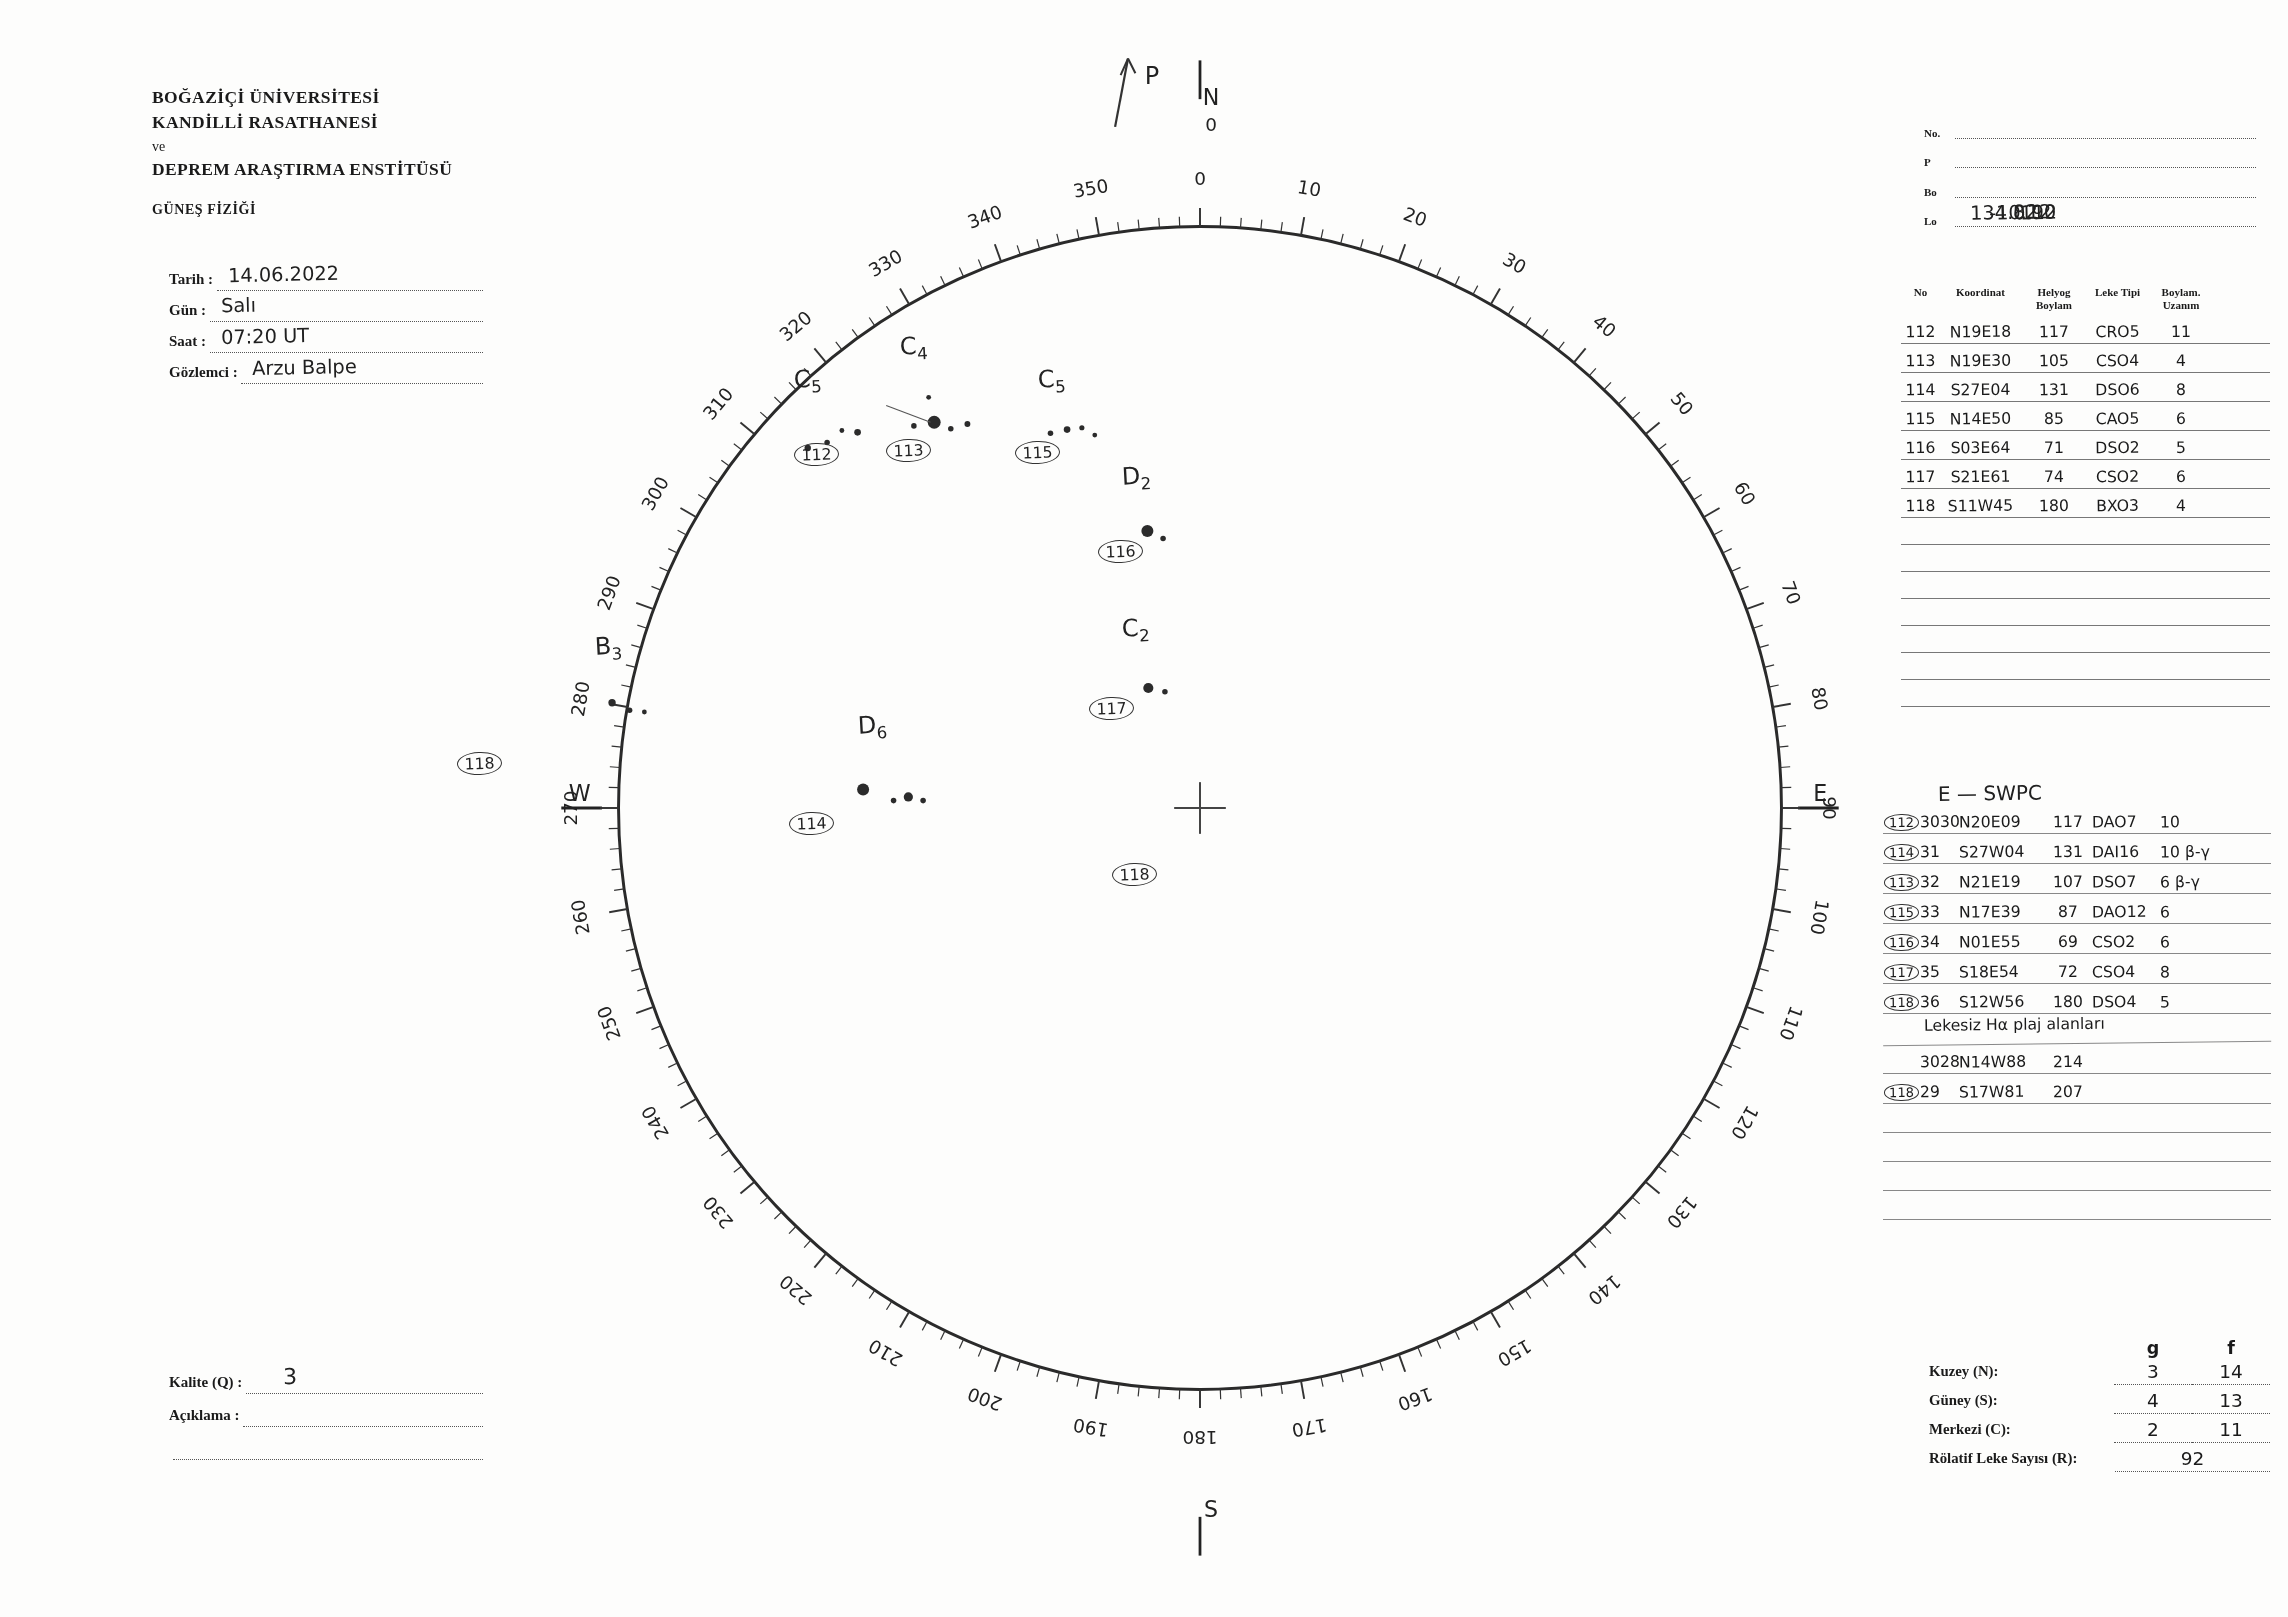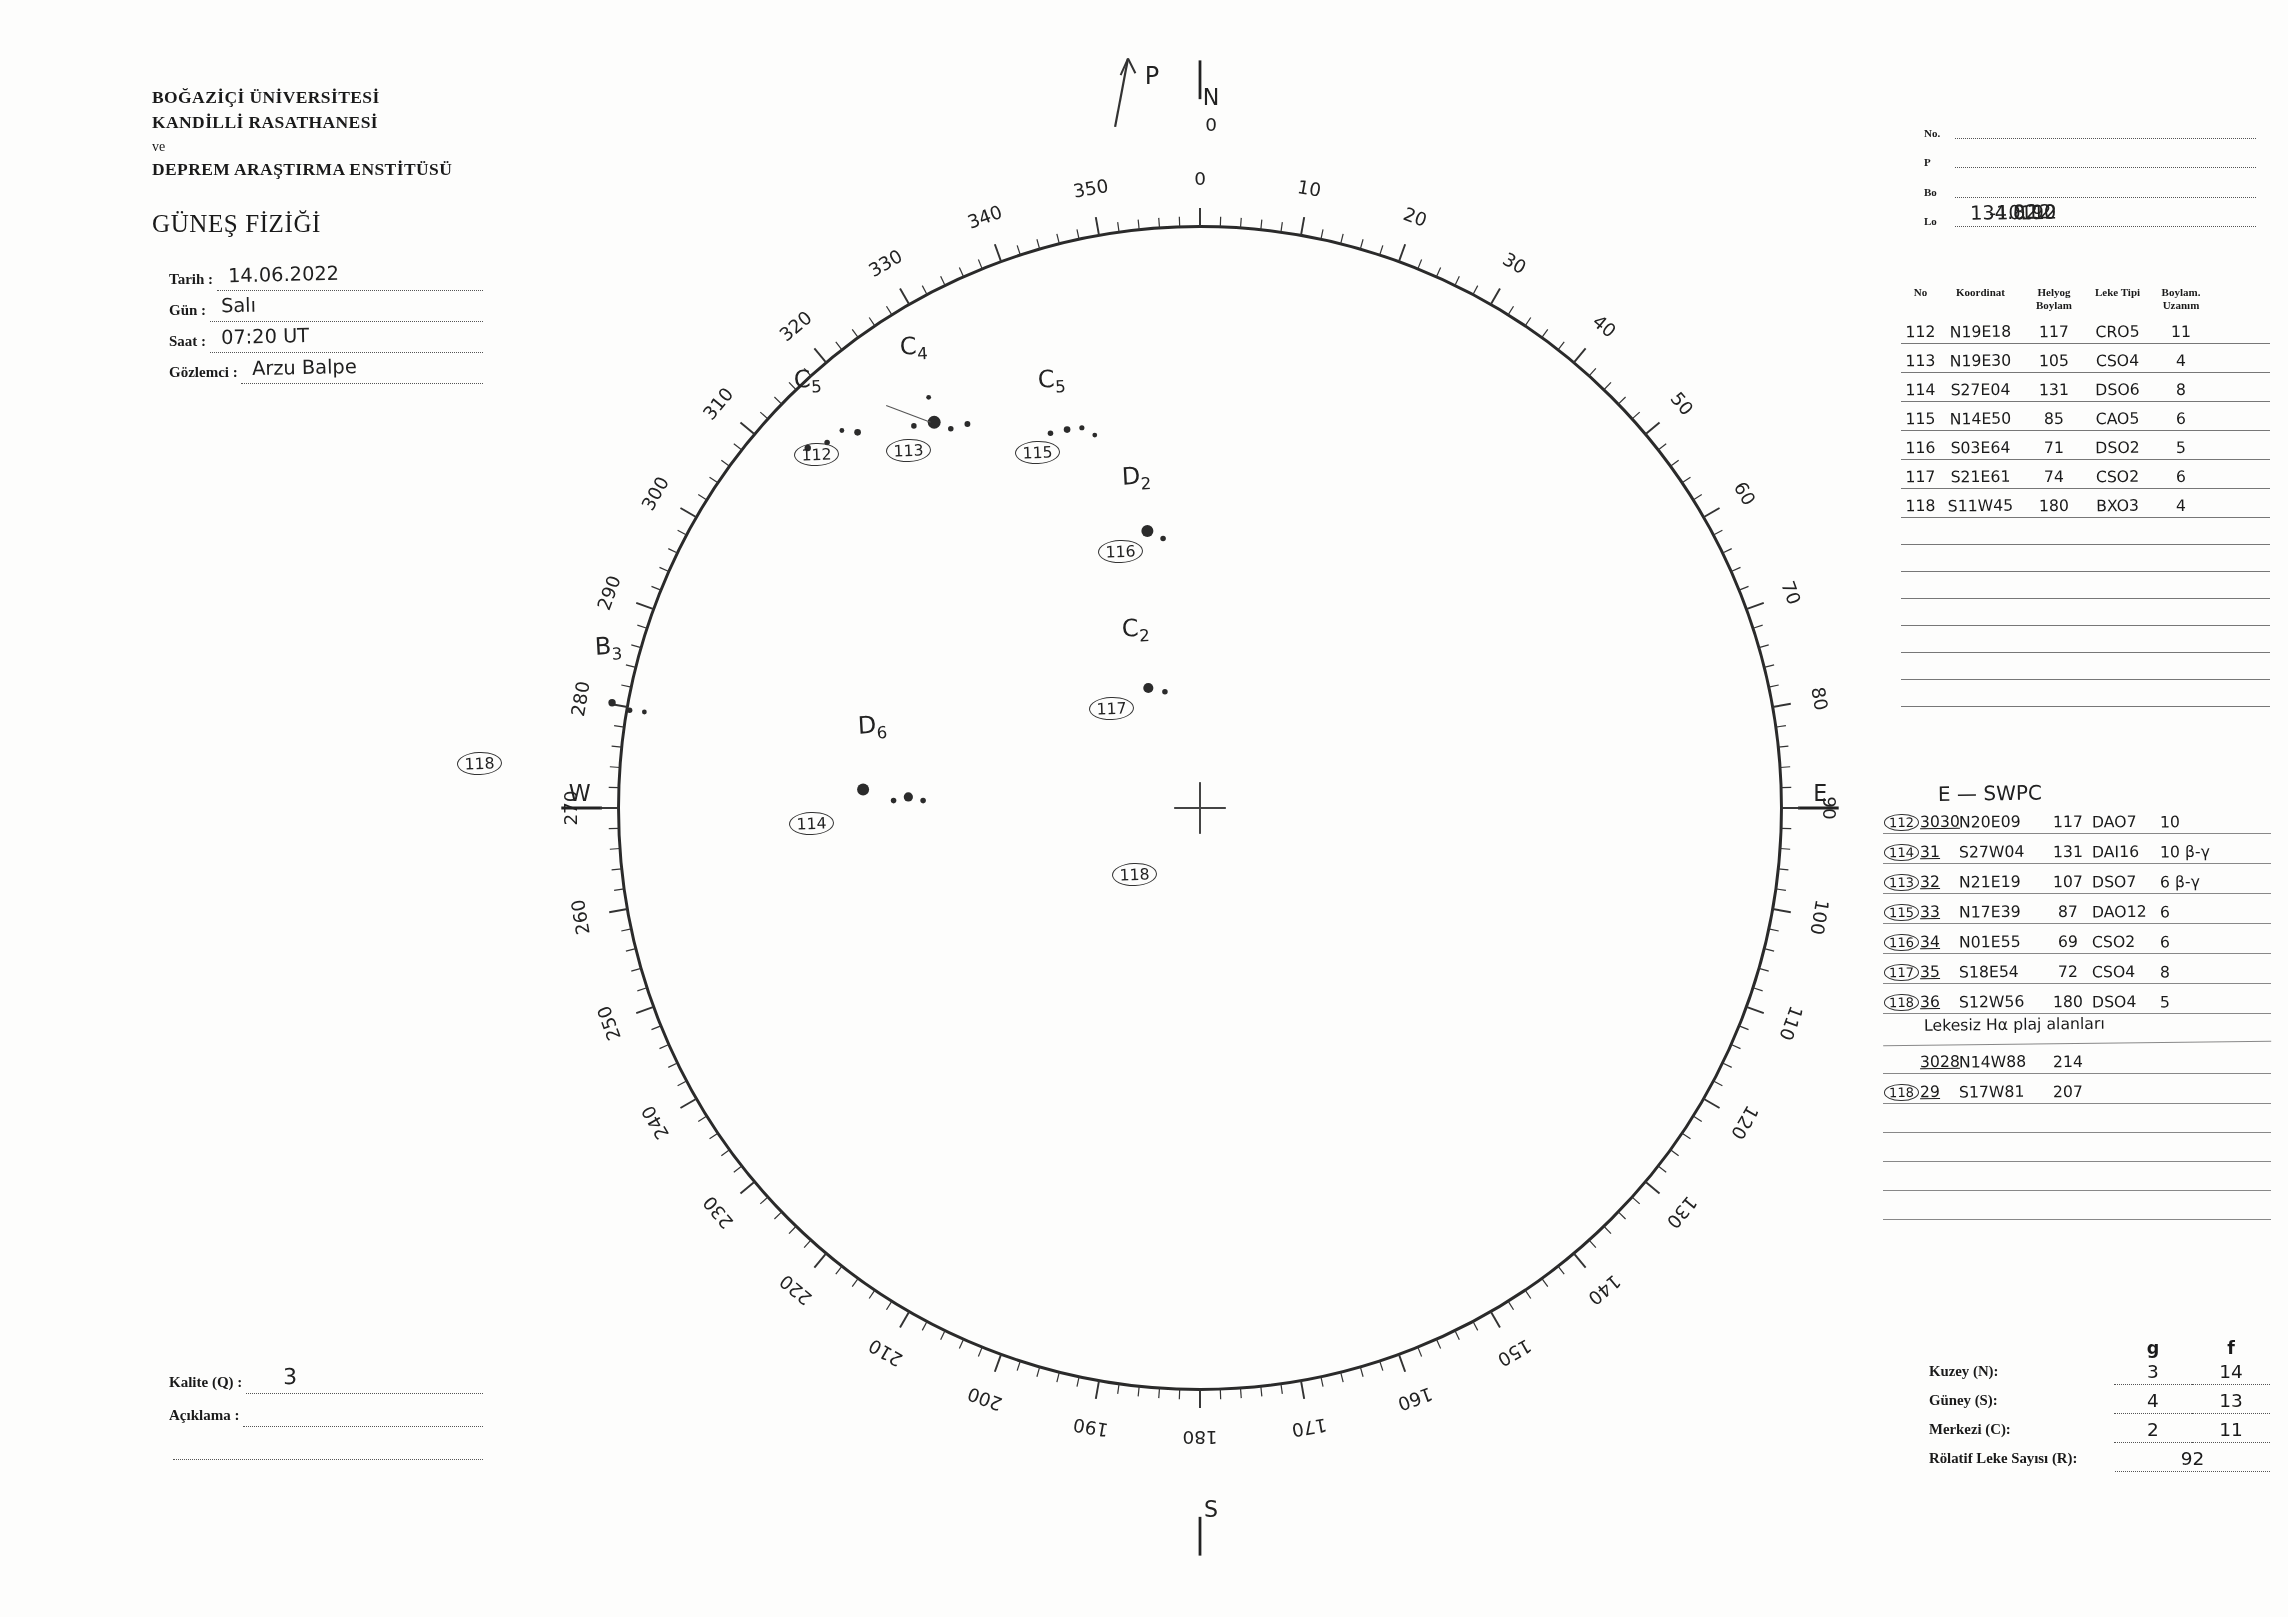--- a/index.html
+++ b/index.html
@@ -33,23 +33,23 @@
     font-weight: bold;
     font-size: 17.5px;
     letter-spacing: 0.4px;
     line-height: 1.45;
   }
   .header .line3 {
     font-size: 14px;
     line-height: 1.5;
   }
   .header .title {
-    font-weight: normal;
-    font-size: 25px;
-    margin-top: 28px;
+    font-weight: bold;
+    font-size: 14px;
+    margin-top: 20px;
     letter-spacing: 0.6px;
   }
 
   
   .formfields {
     position: absolute;
     left: 169px;
     top: 260px;
     width: 314px;
   }
@@ -198,21 +198,21 @@
     position: relative;
   }
   .sw-circ i {
     font-style: normal;
     display: inline-block;
     border: 1.3px solid #333;
     border-radius: 50%;
     padding: 0.9px 3.7px;
     line-height: 1;
   }
-  .sw-a { width: 39px; text-decoration: underline; }
+  .sw-a { width: 39px; }
   .sw-b { width: 85px; }
   .sw-c { width: 48px; text-align: center; }
   .sw-d { width: 68px; }
   .sw-e { width: 65px; }
   .sw-note {
     font-family: "DejaVu Sans", sans-serif;
     font-size: 15.7px;
     border-bottom: 0.9px solid #888;
     height: 29px;
     padding-left: 41px;

